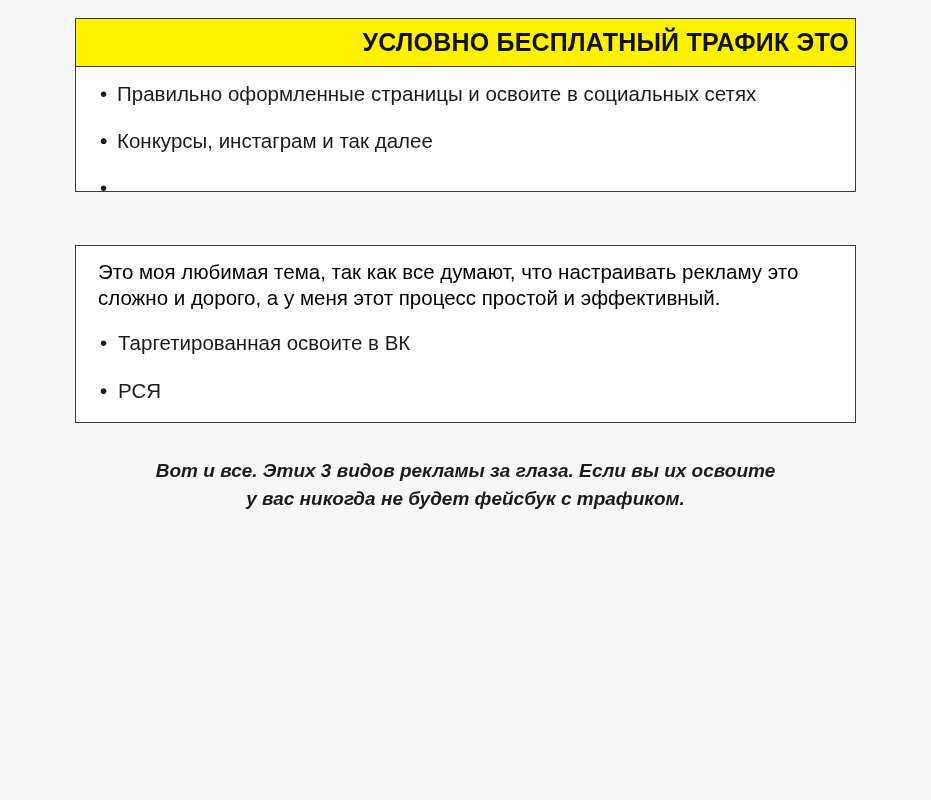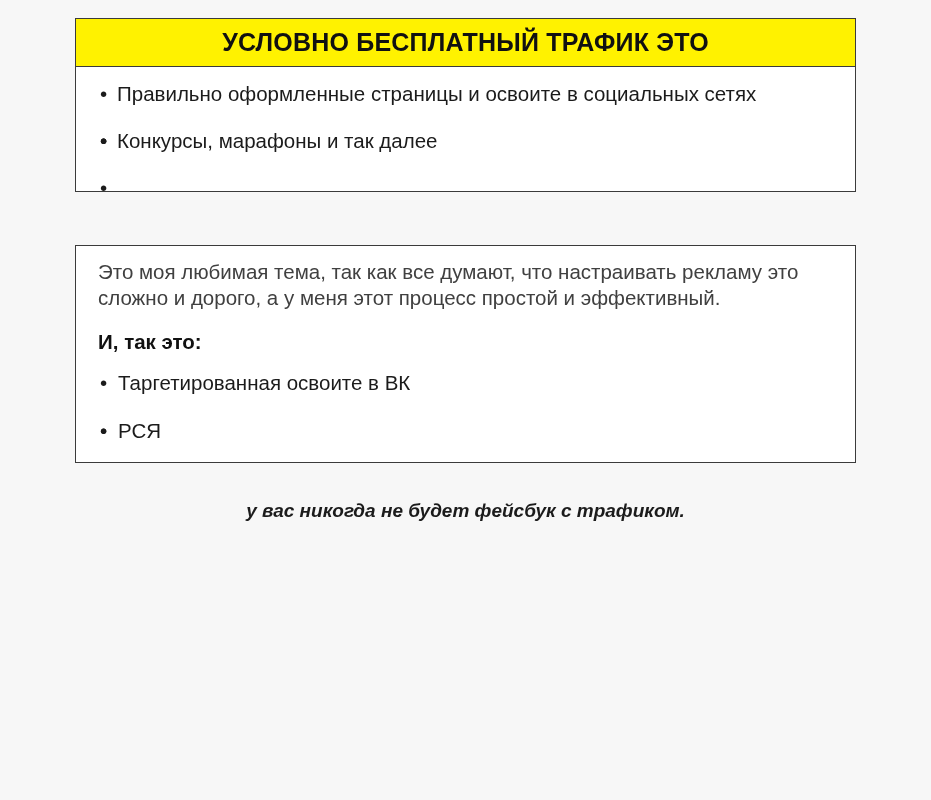--- a/index.html
+++ b/index.html
@@ -22,21 +22,21 @@
     padding: 18px 75px 0 75px;
   }
   .card {
     background: #ffffff;
     border: 1px solid #3b3b3b;
     box-sizing: border-box;
   }
   .card-header {
     background: #fff200;
     border-bottom: 1px solid #3b3b3b;
-    text-align: center;
+    text-align: right;
     font-weight: bold;
     font-size: 25px;
     letter-spacing: 0.2px;
     color: #111;
     padding: 10px 6px 11px 6px;
     line-height: 1.05;
   }
   .card-body {
     padding: 14px 22px 16px 22px;
   }
@@ -62,21 +62,21 @@
     top: 0;
     font-size: 20.5px;
     line-height: 1.3;
   }
   .card1 { margin-bottom: 0; }
   .spacer { height: 53px; }
   .para {
     font-size: 20.5px;
     line-height: 1.3;
     margin: 0 0 18px 0;
-    color: #404040;
+    color: #000000;
   }
   .subhead {
     font-size: 20.5px;
     font-weight: bold;
     margin: 0 0 16px 0;
     color: #111;
   }
   .card2 .card-body {
     padding: 13px 22px 14px 22px;
   }
@@ -103,37 +103,37 @@
 
 <div class="page">
 
   <div class="card card1">
     <div class="card-header">УСЛОВНО БЕСПЛАТНЫЙ ТРАФИК ЭТО</div>
     <div class="card-body">
       <ul class="bullets">
         <li><span class="dot">•</span><span>Правильно оформленные страницы и освоите в социальных сетях</span></li>
         <li><span class="dot">•</span></li>
         <li><span class="dot">•</span></li>
-        <li><span class="dot">•</span><span>Конкурсы, марафоны и так далее</span></li>
+        <li><span class="dot">•</span><span>Конкурсы, инстаграм и так далее</span></li>
         <li><span class="dot">•</span></li>
       </ul>
     </div>
   </div>
 
   <div class="spacer"></div>
 
   <div class="card card2">
     <div class="card-body">
       <p class="para">Это моя любимая тема, так как все думают, что настраивать рекламу это сложно и дорого, а у меня этот процесс простой и эффективный.</p>
-      <p class="subhead">И, так это:</p>
       <ul class="bullets">
         <li><span class="dot">•</span><span>Таргетированная освоите в ВК</span></li>
         <li><span class="dot">•</span></li>
         <li><span class="dot">•</span><span>РСЯ</span></li>
       </ul>
     </div>
   </div>
 
   <div class="footnote">
+    <div>Вот и все. Этих 3 видов рекламы за глаза. Если вы их освоите</div>
     <div>у вас никогда не будет фейсбук с трафиком.</div>
   </div>
 
 </div>
 
 </body></html>

